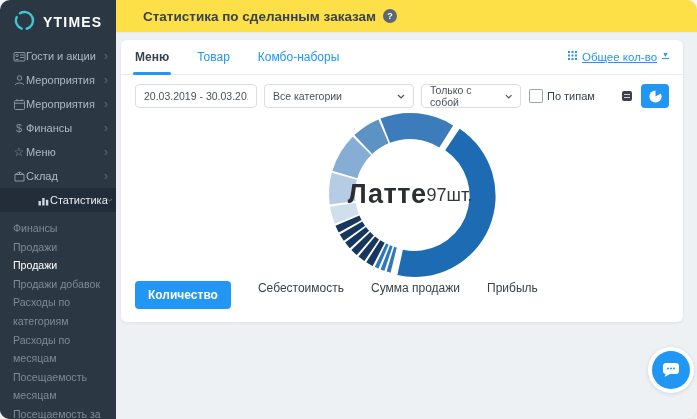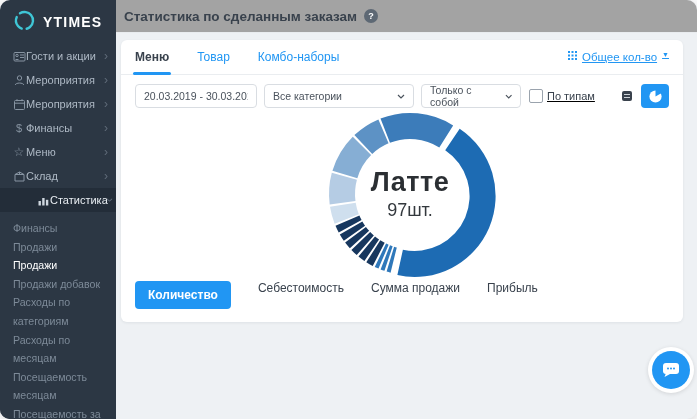--- a/index.html
+++ b/index.html
@@ -15,22 +15,22 @@
   .nav-item .lbl{flex:1;white-space:nowrap;}
   .nav-item .chev{color:#5f6b79;font-size:12px;line-height:1;}
   .nav-item.active{background:#232d39;color:#e8edf2;padding-left:36px;}
   .nav-item.active .ic{color:#cfd7df;}
   .chev.down{display:inline-block;transform:rotate(90deg);}
   .submenu{padding:7px 0 6px 0;background:#2c3744;}
   .submenu-item{padding:0 10px 0 13px;font-size:10.6px;line-height:18.6px;color:#7d8a98;cursor:pointer;}
   .submenu-item.active{color:#ffffff;}
 
   
-  .topbar{position:absolute;left:116px;right:0;top:0;height:33px;background:#a3a3a3;
-          display:flex;align-items:center;padding-left:8px;box-sizing:border-box;border-bottom:1px solid #e9ecef;}
+  .topbar{position:absolute;left:116px;right:0;top:0;height:33px;background:#fde047;
+          display:flex;align-items:center;padding-left:27px;box-sizing:border-box;border-bottom:1px solid #e9ecef;}
   .page-title{font-size:13.5px;font-weight:bold;color:#39424d;}
   .help-badge{width:14px;height:14px;border-radius:50%;background:#5d6874;color:#fff;font-size:9px;font-weight:bold;
               display:inline-flex;align-items:center;justify-content:center;margin-left:7px;cursor:pointer;}
 
   
   .card{position:absolute;left:121px;top:40px;width:562px;height:282px;background:#fff;border-radius:6px;
         box-shadow:0 1px 3px rgba(40,50,60,.08);z-index:1;}
   .tabrow{display:flex;align-items:center;height:34px;border-bottom:1px solid #eaedf0;padding:0 14px;}
   .tab{position:relative;font-size:12px;color:#2196f3;margin-right:28px;height:34px;display:flex;align-items:center;cursor:pointer;}
   .tab.active{color:#39424d;font-weight:bold;}
@@ -41,34 +41,34 @@
   .view-dd svg{margin-right:5px;}
 
   .filterrow{display:flex;align-items:center;padding:9px 14px 0 14px;}
   .field{height:24px;border:1px solid #d9dde2;border-radius:4px;box-sizing:border-box;background:#fff;
          font-size:10.5px;color:#4a525c;display:flex;align-items:center;padding:0 8px;cursor:pointer;}
   input.field{width:122px;font-family:"Liberation Sans",sans-serif;outline:none;}
   .sel{justify-content:space-between;}
   .sel-cat{width:150px;margin-left:7px;}
   .sel-take{width:100px;margin-left:7px;}
   .sel .carat{margin-left:6px;}
-  .cbwrap{display:flex;align-items:center;margin-left:8px;cursor:pointer;text-decoration:underline;}
+  .cbwrap{display:flex;align-items:center;margin-left:8px;cursor:pointer;}
   .cb{width:12px;height:12px;border:1px solid #9aa3ad;border-radius:2px;background:#fff;}
   .cb-label{font-size:11px;color:#39424d;margin-left:4px;}
   .filter-spacer{flex:1;}
   .mini-table-btn{width:10px;height:10px;border-radius:2px;background:#39424d;display:flex;flex-direction:column;
                   justify-content:center;gap:2px;align-items:center;cursor:pointer;margin-right:9px;}
   .mini-table-btn i{display:block;width:6px;height:1px;background:#cfd4d9;}
   .pie-btn{width:28px;height:24px;border-radius:4px;background:#2196f3;display:flex;align-items:center;justify-content:center;
            cursor:pointer;border:none;}
 
   
   .chart-area{position:relative;height:180px;}
   .donut-wrap{position:absolute;left:189px;top:-14px;width:200px;height:200px;}
-  .donut-center{position:absolute;left:0;top:0;width:200px;height:200px;display:flex;flex-direction:column;
+  .donut-center{position:absolute;left:0;top:0;width:200px;height:200px;display:flex;flex-direction:row;
                 align-items:center;justify-content:center;pointer-events:none;}
   .donut-title{font-size:27px;font-weight:bold;color:#2b2f33;letter-spacing:.5px;}
   .donut-sub{font-size:18px;color:#33383d;margin-top:2px;text-align:right;}
 
   
   .bottomrow{position:absolute;left:0;right:0;bottom:0;height:41px;display:flex;align-items:flex-start;padding:0 14px;}
   .metric{font-size:12px;color:#39424d;margin-right:27px;cursor:pointer;}
   .metric.active{background:#2196f3;color:#fff;border-radius:4px;padding:7px 13px;font-weight:bold;}
 
   

